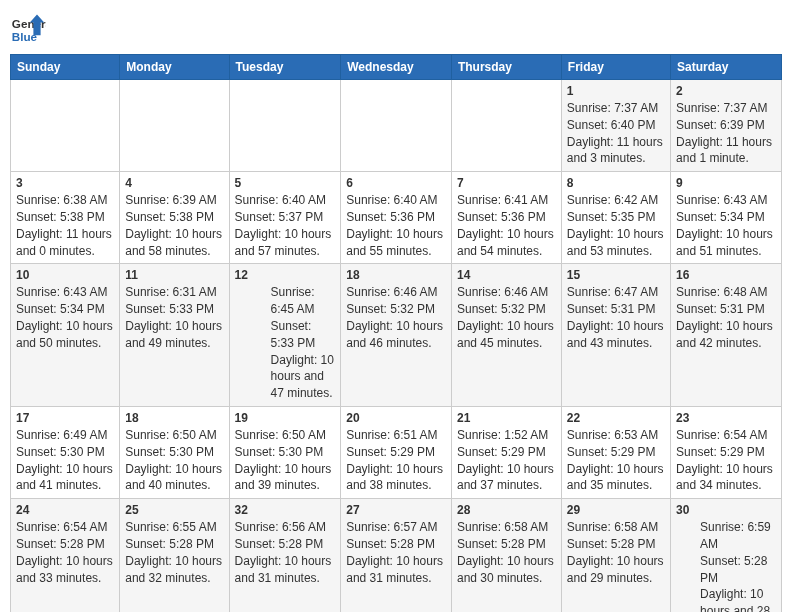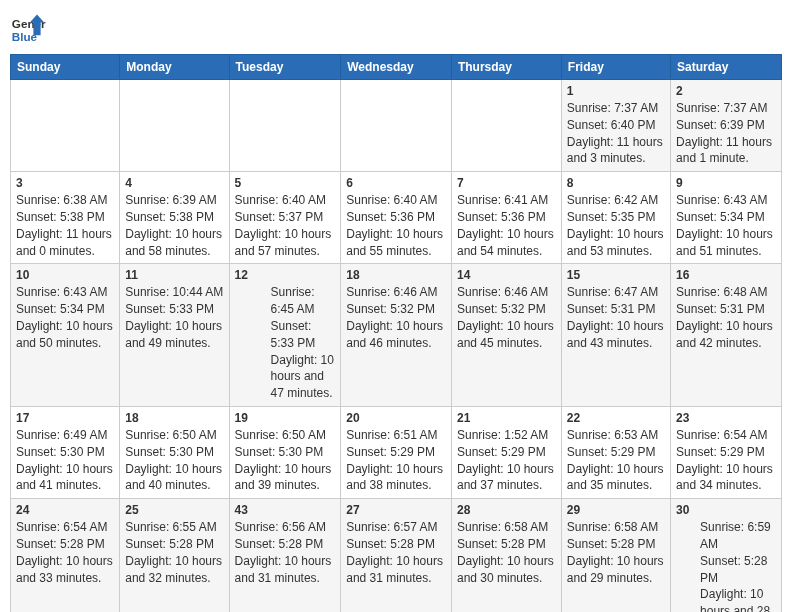--- a/index.html
+++ b/index.html
@@ -178,21 +178,21 @@
       </tr>
       <tr>
         <td>
           <span class="day-num">10</span>
           <div class="cell-text" style="white-space: pre-line;">Sunrise: 6:43 AM
 Sunset: 5:34 PM
 Daylight: 10 hours and 50 minutes.</div>
         </td>
         <td>
           <span class="day-num">11</span>
-          <div class="cell-text" style="white-space: pre-line;">Sunrise: 10:44 AM
+          <div class="cell-text" style="white-space: pre-line;">Sunrise: 6:31 AM
 Sunset: 5:33 PM
 Daylight: 10 hours and 49 minutes.</div>
         </td>
         <td>
           <span class="day-num">12</span>
           <div class="cell-text" style="white-space: pre-line; margin-left: 36px;">Sunrise: 6:45 AM
 Sunset: 5:33 PM
 Daylight: 10 hours and 47 minutes.</div>
         </td>
         <td>
@@ -271,21 +271,21 @@
 Sunset: 5:28 PM
 Daylight: 10 hours and 33 minutes.</div>
         </td>
         <td>
           <span class="day-num">25</span>
           <div class="cell-text" style="white-space: pre-line;">Sunrise: 6:55 AM
 Sunset: 5:28 PM
 Daylight: 10 hours and 32 minutes.</div>
         </td>
         <td>
-          <span class="day-num">43</span>
+          <span class="day-num">32</span>
           <div class="cell-text" style="white-space: pre-line;">Sunrise: 6:56 AM
 Sunset: 5:28 PM
 Daylight: 10 hours and 31 minutes.</div>
         </td>
         <td>
           <span class="day-num">27</span>
           <div class="cell-text" style="white-space: pre-line;">Sunrise: 6:57 AM
 Sunset: 5:28 PM
 Daylight: 10 hours and 31 minutes.</div>
         </td>

